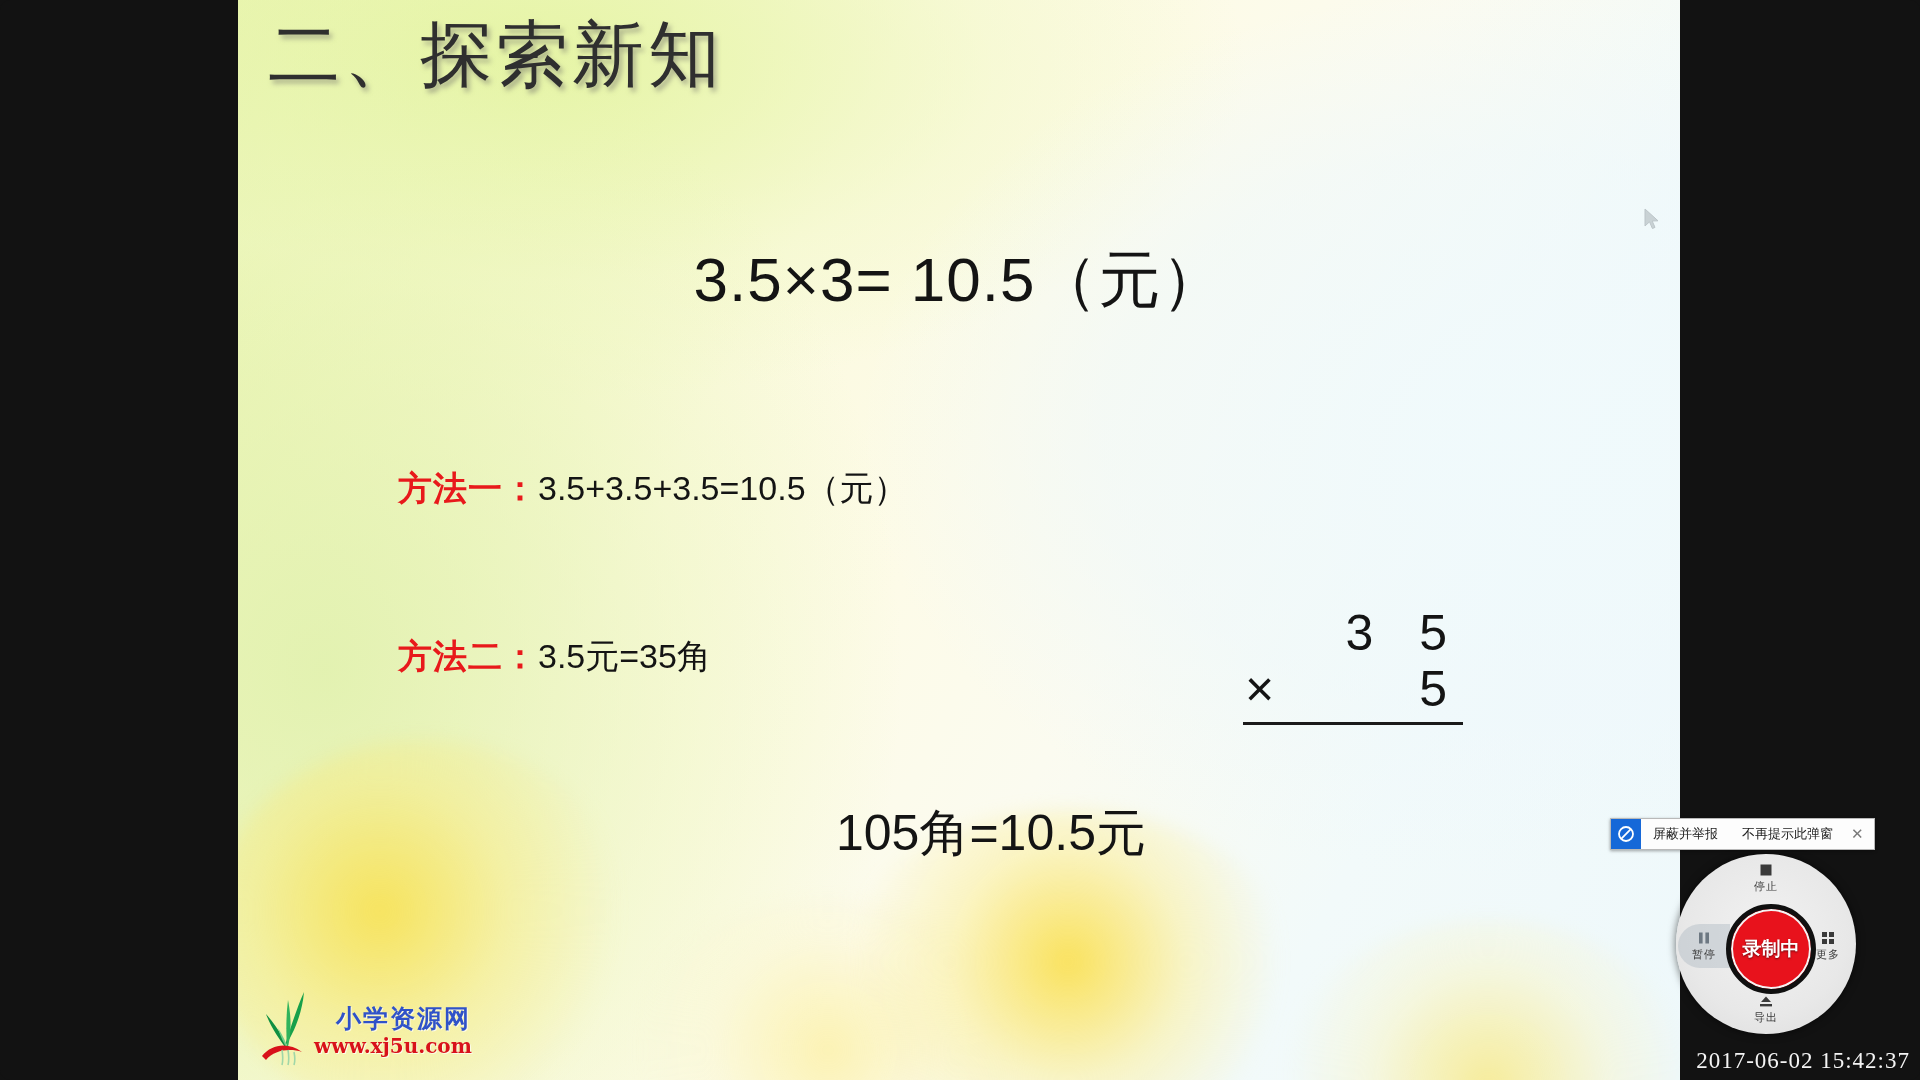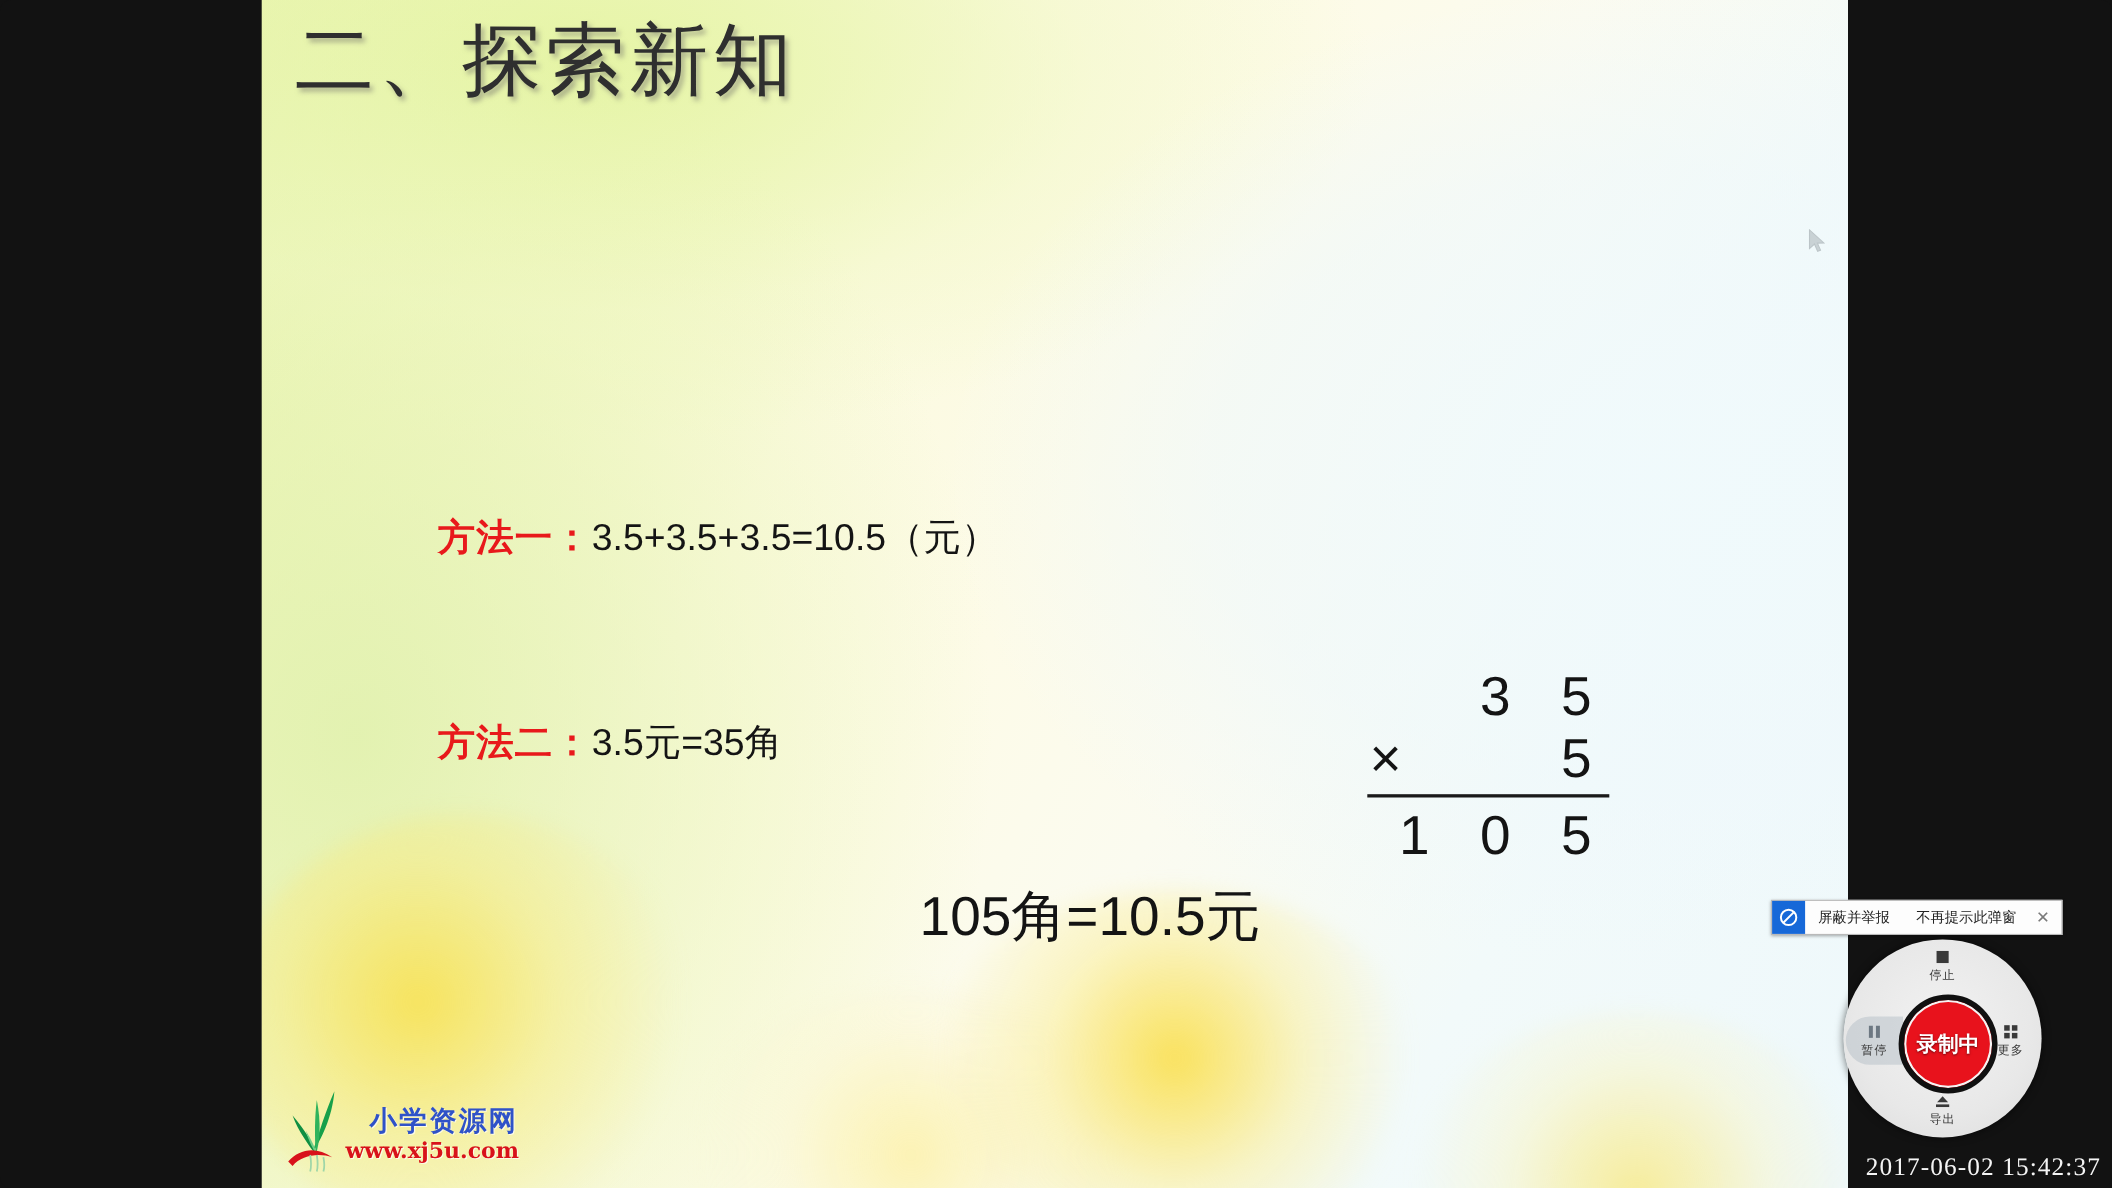--- a/index.html
+++ b/index.html
@@ -56,21 +56,21 @@
     position:absolute;white-space:nowrap;
     font-family:"Liberation Sans","DejaVu Sans",sans-serif;
     font-size:34px;color:#141414;
   }
   .method-label{
     color:#e8191b;font-weight:bold;
     font-family:"DejaVu Sans","Liberation Sans",sans-serif;
     letter-spacing:1px;
   }
   #method-one{left:160px;top:466px;}
-  #method-two{left:160px;top:652px;}
+  #method-two{left:160px;top:634px;}
 
   
   #vertical-calc{
     position:absolute;left:1005px;top:605px;
     font-family:"Liberation Sans","DejaVu Sans",sans-serif;
     font-size:50px;color:#141414;
   }
   #vertical-calc .vrow{
     display:block;text-align:right;width:220px;
     letter-spacing:16px;line-height:1.12;
@@ -170,36 +170,36 @@
 
   <div id="slide">
 
     <div id="flower-left" class="flower" style="background:radial-gradient(circle at 40% 45%, rgba(250,221,60,.75) 0%, rgba(250,233,120,.45) 38%, rgba(252,246,205,0) 72%);"></div>
     <div id="flower-mid" class="flower" style="background:radial-gradient(circle at 50% 50%, rgba(252,235,130,.55) 0%, rgba(253,246,200,.30) 45%, rgba(255,255,255,0) 75%);"></div>
     <div id="flower-right" class="flower" style="background:radial-gradient(circle at 50% 46%, rgba(250,219,55,.80) 0%, rgba(251,235,130,.42) 40%, rgba(255,252,220,0) 73%);"></div>
     <div id="flower-far-right" class="flower" style="background:radial-gradient(circle at 50% 50%, rgba(251,228,90,.60) 0%, rgba(253,243,175,.32) 45%, rgba(255,255,255,0) 76%);"></div>
 
     <div id="slide-title">二、探索新知</div>
 
+    <div id="main-equation">3.5×3= 10.5（元）</div>
 
     <div id="method-one" class="method-row">
       <span class="method-label">方法一：</span><span>3.5+3.5+3.5=10.5（元）</span>
     </div>
 
     <div id="method-two" class="method-row">
       <span class="method-label">方法二：</span><span>3.5元=35角</span>
     </div>
 
     <div id="vertical-calc">
       <span class="vrow">3 5</span>
       <span class="vrow" id="vc-op-row">
         <span id="vc-op-sign">×</span><span>5</span>
       </span>
       <div id="vc-rule"></div>
-      <span class="vrow" id="vc-result">1 0 5</span>
     </div>
 
     <div id="conclusion">105角=10.5元</div>
 
     <div id="watermark">
       <svg id="wm-leaves" width="80" height="80" viewBox="0 0 80 80">
         <path d="M46 6 C44 30 34 50 26 62 C32 44 38 24 46 6 Z" fill="#17a04a"></path>
         <path d="M30 14 C34 34 33 52 29 64 C28 46 28 30 30 14 Z" fill="#2fb35c"></path>
         <path d="M8 28 C20 42 27 54 30 65 C22 54 13 42 8 28 Z" fill="#0f8f42"></path>
         <path d="M20 42 C25 50 29 58 31 66 C26 58 22 50 20 42 Z" fill="#6fcf89"></path>

